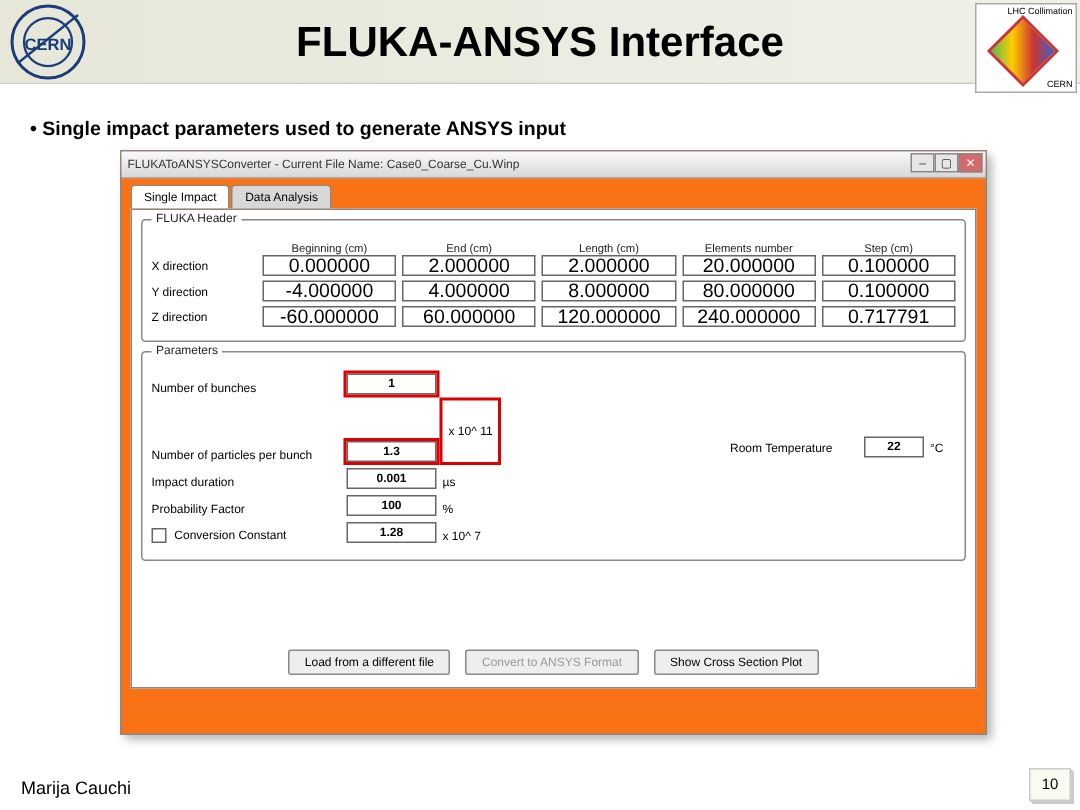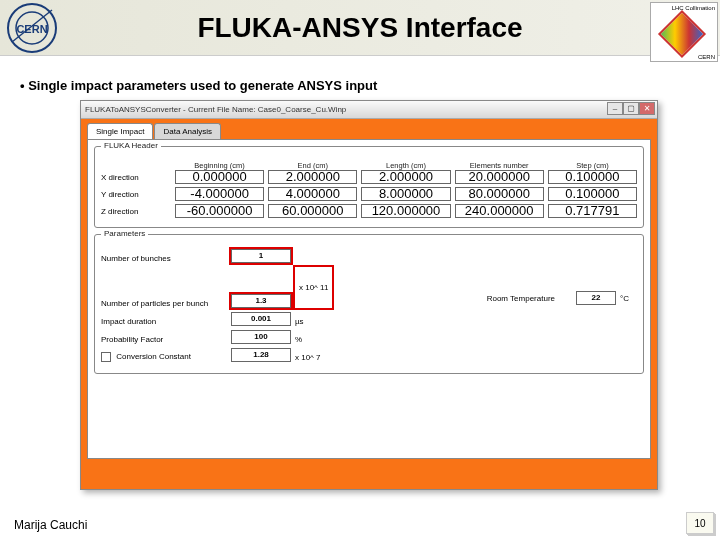--- a/index.html
+++ b/index.html
@@ -291,18 +291,23 @@
         <span class="unit">x 10^   7</span>
       </div>
 
       <div class="rt">
         <span style="margin-right:21px">Room Temperature</span>
         <div class="pval">22</div>
         <span class="unit">°C</span>
       </div>
     </div>
 
+    <div class="btnbar">
+      <div class="btn">Load from a different file</div>
+      <div class="btn disabled">Convert to ANSYS Format</div>
+      <div class="btn">Show Cross Section Plot</div>
+    </div>
 
   </div>
 </div>
 
 <div class="footer-name">Marija Cauchi</div>
 <div class="footer-page">10</div>
 
 </body></html>

